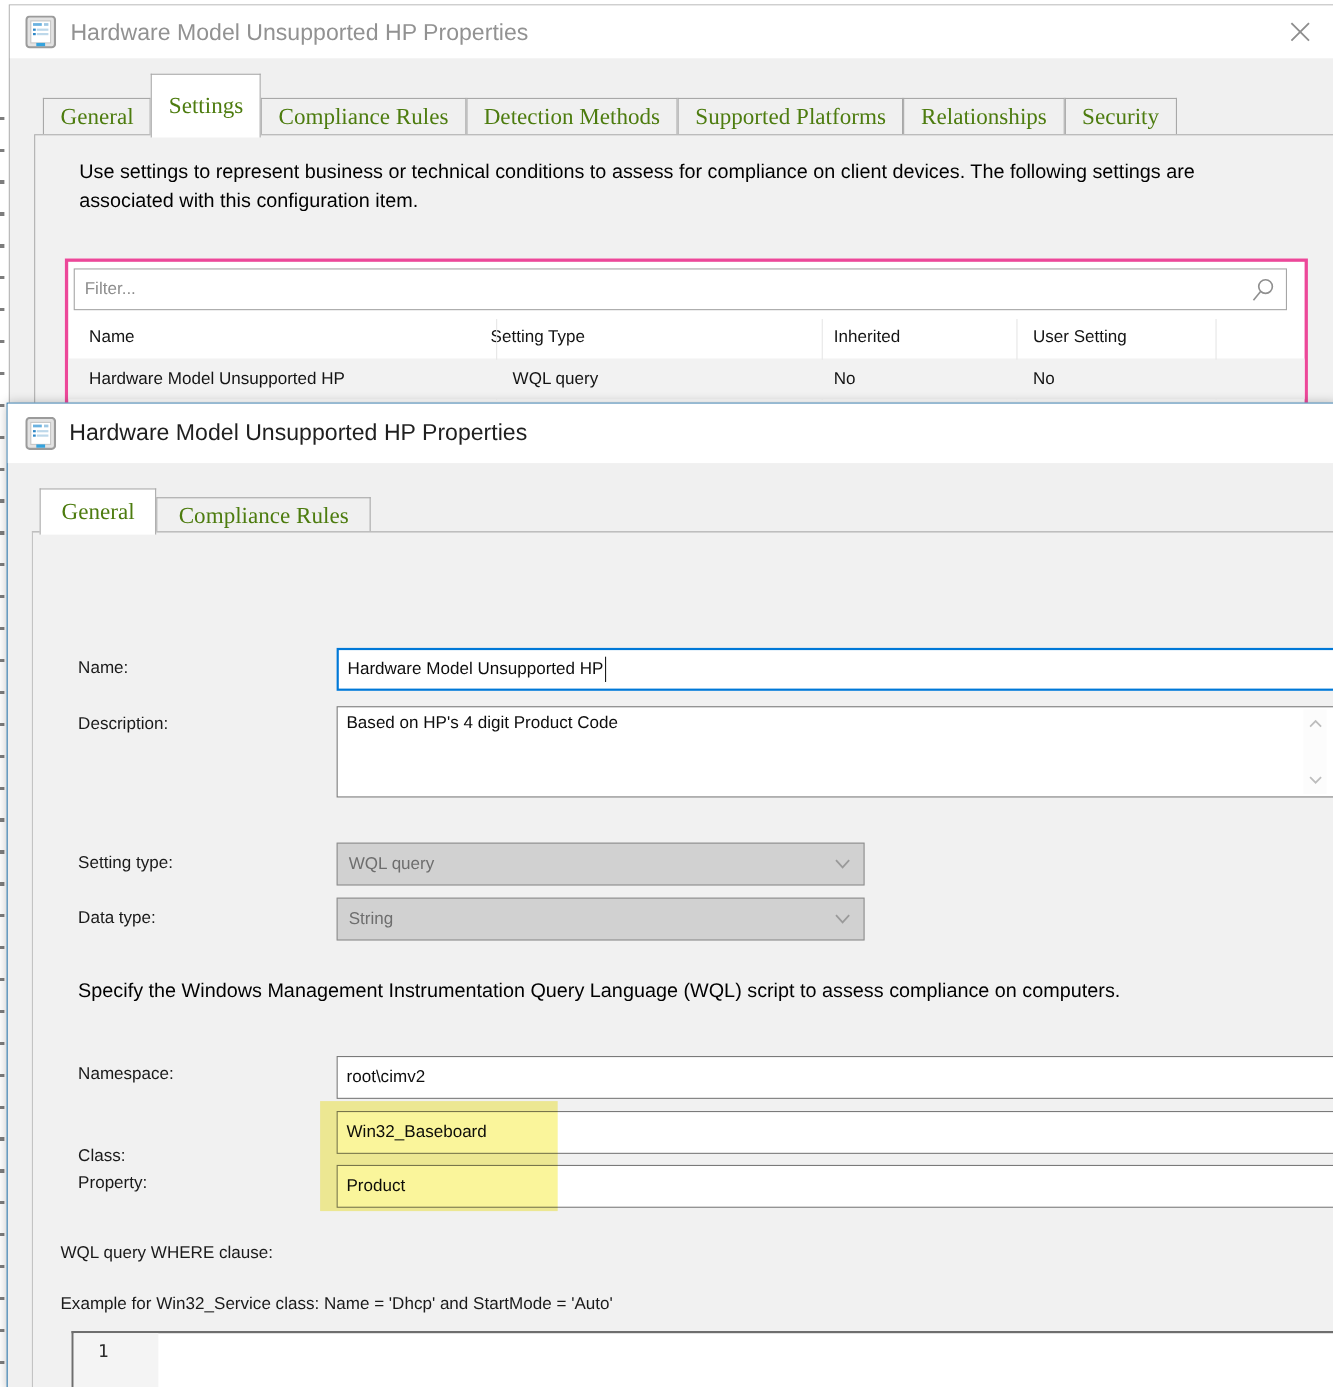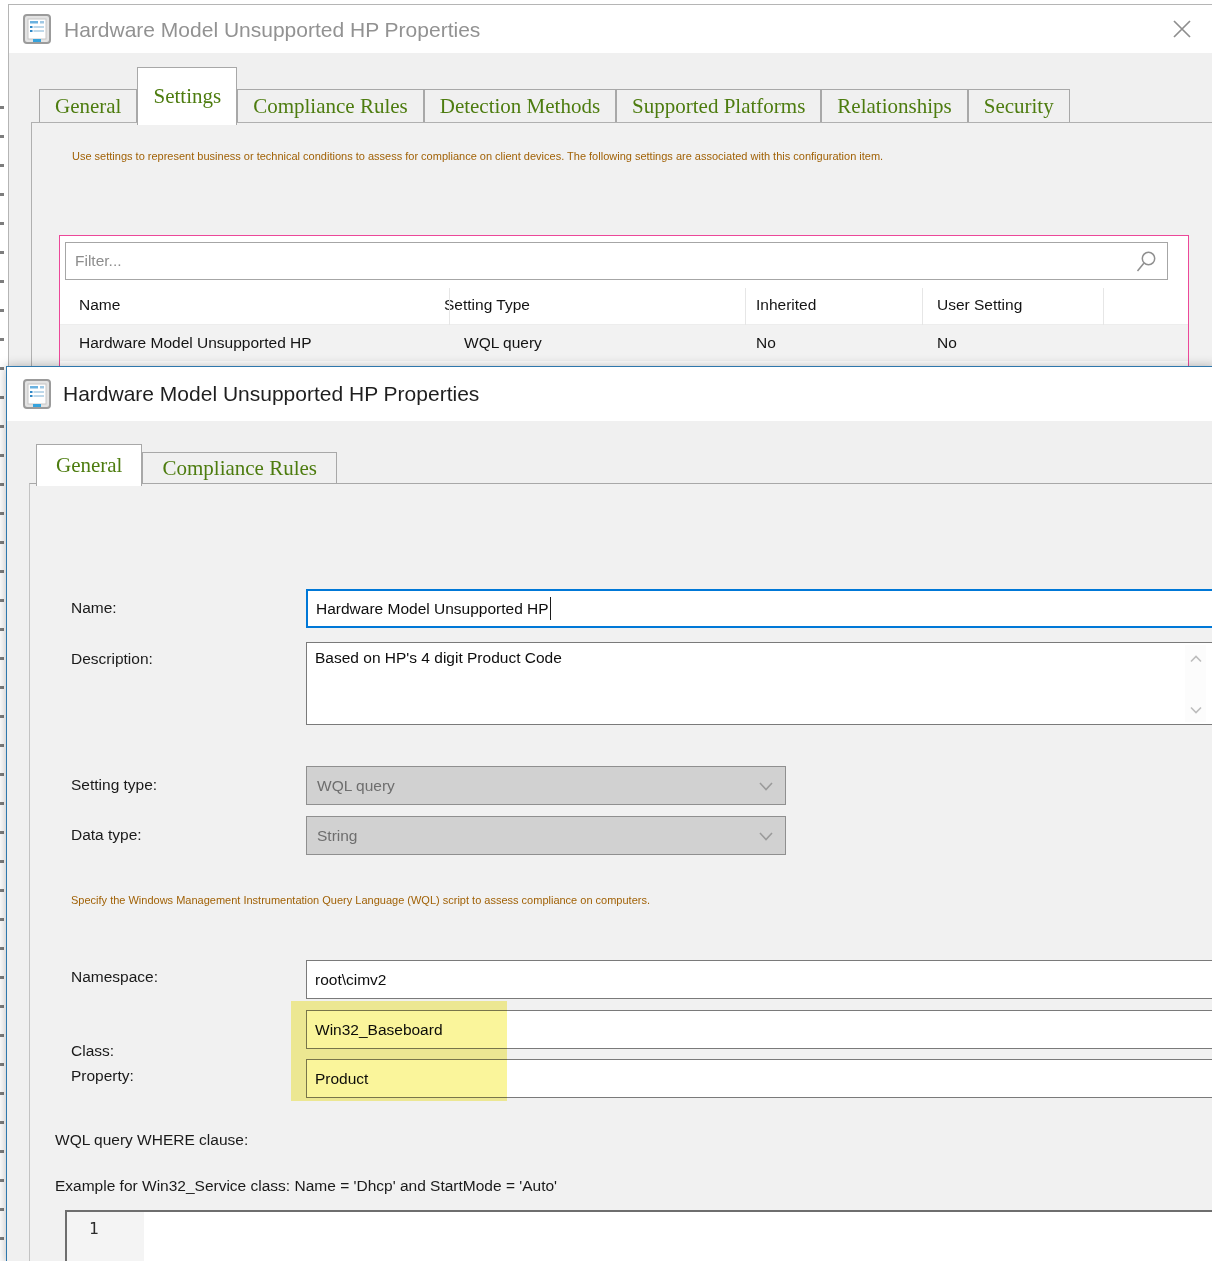--- a/index.html
+++ b/index.html
@@ -20,38 +20,38 @@
   .close-btn{position:absolute;width:26px;height:26px;display:flex;align-items:center;justify-content:center;cursor:default;}
   
   .tabstrip{position:absolute;display:flex;align-items:flex-end;}
   .tab{
     box-sizing:border-box;display:flex;align-items:center;justify-content:center;
     padding:0 15px;font-size:21px;color:#4d7c0f;background:#f0f0f0;
     border:1px solid #a8a8a8;border-bottom:none;white-space:nowrap;font-family:Liberation Serif, serif;
   }
   .tab.active{background:#ffffff;position:relative;z-index:3;}
   .tabpage{position:absolute;background:#f1f1f1;box-sizing:border-box;}
-  .bodytext{position:absolute;font-size:11px;line-height:26px;color:#a16207;}
+  .bodytext{position:absolute;font-size:18px;line-height:26px;color:#000000;}
   
   .flabel{position:absolute;font-size:15.5px;color:#1a1a1a;white-space:nowrap;}
   .tfield{
     position:absolute;background:#fff;border:1px solid #7a7a7a;box-sizing:border-box;
     font-size:15.5px;color:#0d0d0d;display:flex;align-items:center;padding:0 8px;white-space:pre;
   }
   .tfield.focused{border:2px solid #0078d7;}
   .caret{display:inline-block;width:1.5px;height:23px;background:#1c1c1c;margin-left:1px;}
   .dselect{
     position:absolute;background:#d1d1d1;border:1px solid #8f8f8f;box-sizing:border-box;
     font-size:15.5px;color:#6e6e6e;display:flex;align-items:center;padding:0 10px;
   }
   .dselect .chev{position:absolute;right:12px;top:50%;transform:translateY(-50%);}
   .scrollcol{position:absolute;top:2px;bottom:2px;width:21px;background:#fcfcfc;display:flex;flex-direction:column;justify-content:space-between;align-items:center;padding:4px 0;box-sizing:border-box;}
   .hl{position:absolute;background:#f6ee58;opacity:.6;mix-blend-mode:multiply;pointer-events:none;}
   
-  .listpanel{position:absolute;background:#fff;border:1px solid #ec4899;box-sizing:border-box;}
+  .listpanel{position:absolute;background:#fff;border:3px solid #ec4899;box-sizing:border-box;}
   .filterbox{position:absolute;box-sizing:border-box;border:1px solid #a6a6a6;background:#fff;}
   .filterbox input{
     position:absolute;left:0;top:0;width:100%;height:100%;border:none;outline:none;background:transparent;
     font-family:"Liberation Sans",sans-serif;font-size:15.5px;color:#333;padding:0 36px 0 9px;box-sizing:border-box;
   }
   .filterbox input::placeholder{color:#8d8d8d;}
   .search-ic{position:absolute;right:9px;top:7px;}
   .thead-cell{position:absolute;font-size:15.5px;color:#141414;line-height:37px;white-space:nowrap;}
   .col-div{position:absolute;width:1px;background:#e6e6e6;}
   .trow{position:absolute;background:#f2f2f2;}

